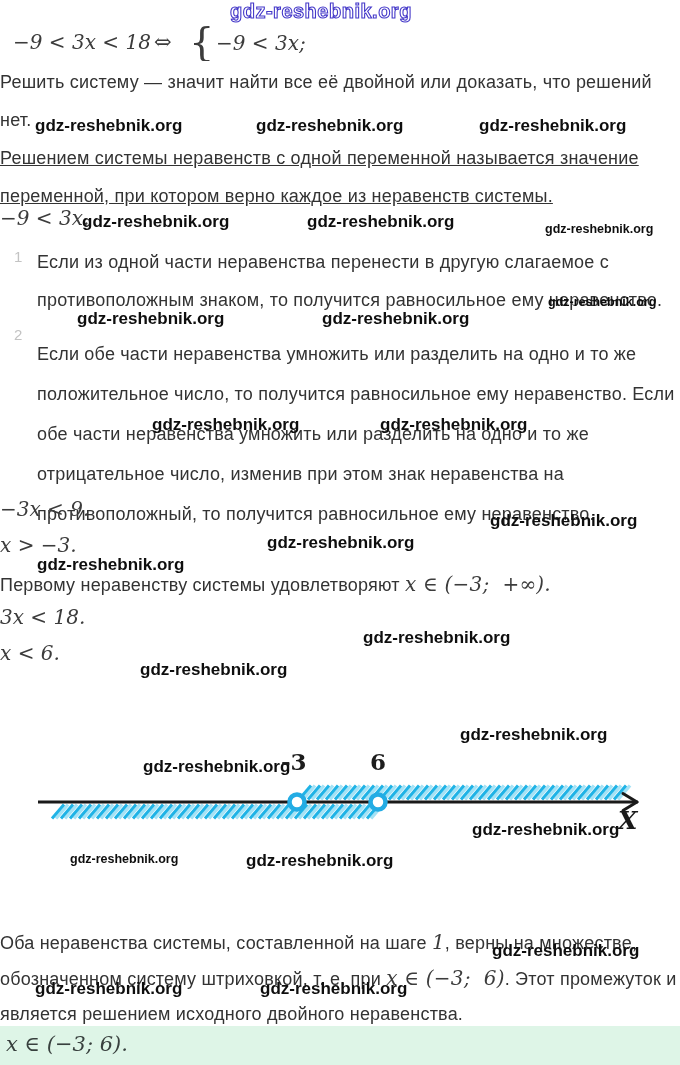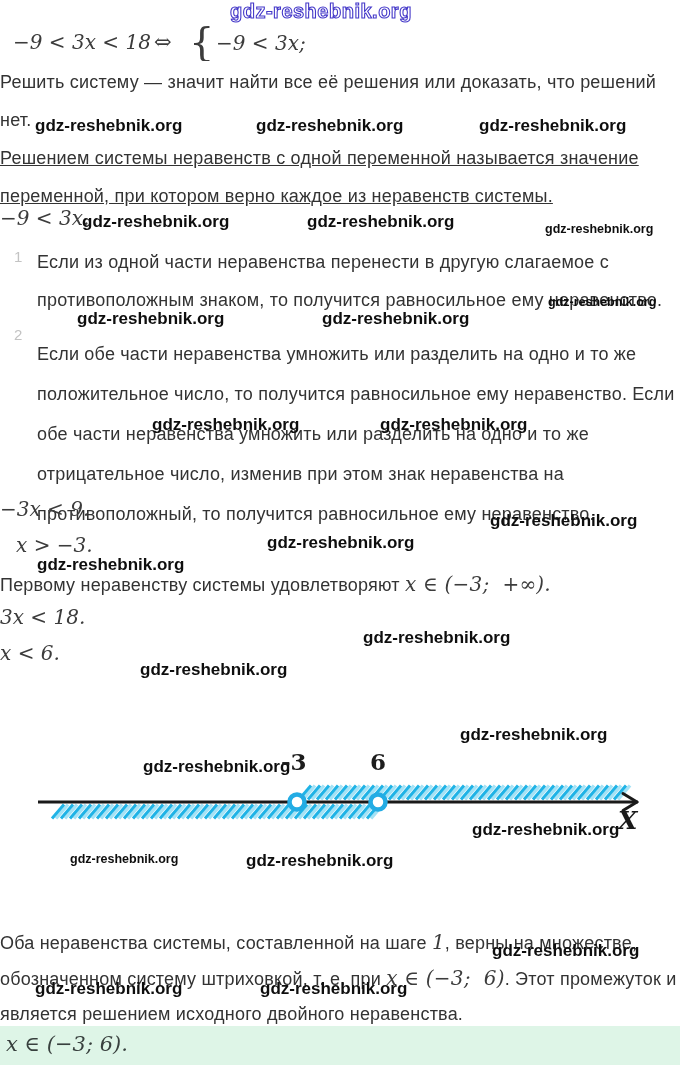--- a/index.html
+++ b/index.html
@@ -31,21 +31,21 @@
   <span class="abs wm wm-outline" style="left: 230px; top: 0px; -webkit-text-stroke: 1.1px rgb(68, 56, 201);">gdz-reshebnik.org</span>
 
   <div class="abs sys" style="left:13px;top:24px;width:330px;height:37px;">
     <span class="abs math" style="left:0;top:6px;">−9 &lt; 3x &lt; 18</span>
     <span class="abs math" style="left:141px;top:6px;font-style:normal;font-size:21px;">⇔</span>
     <span class="abs brace" style="left:176px;top:-6px;font-size:40px;line-height:46px;">{</span>
     <span class="abs math" style="left:203px;top:7px;">−9 &lt; 3x;</span>
     <span class="abs math" style="left:203px;top:33px;">3x &lt; 18</span>
   </div>
 
-  <div class="abs body-lines" style="left:0;top:63px;">Решить систему — значит найти все её решения или доказать, что решений
+  <div class="abs body-lines" style="left:0;top:63px;">Решить систему — значит найти все её двойной или доказать, что решений
 нет.</div>
 
   <span class="abs wm" style="left:35px;top:116px;">gdz-reshebnik.org</span>
   <span class="abs wm" style="left:256px;top:116px;">gdz-reshebnik.org</span>
   <span class="abs wm" style="left:479px;top:116px;">gdz-reshebnik.org</span>
 
   <div class="abs body-lines" style="left:0;top:139px;text-decoration:underline;">Решением системы неравенств с одной переменной называется значение
 переменной, при котором верно каждое из неравенств системы.</div>
 
   <span class="abs math" style="left:0;top:206px;">−9 &lt; 3x.</span>
@@ -65,21 +65,21 @@
   <div class="abs body-lines" style="left:37px;top:334px;line-height:40px;">Если обе части неравенства умножить или разделить на одно и то же
 положительное число, то получится равносильное ему неравенство. Если
 обе части неравенства умножить или разделить на одно и то же
 отрицательное число, изменив при этом знак неравенства на
 противоположный, то получится равносильное ему неравенство.</div>
   <span class="abs wm" style="left:152px;top:415px;">gdz-reshebnik.org</span>
   <span class="abs wm" style="left:380px;top:415px;">gdz-reshebnik.org</span>
 
   <span class="abs math" style="left:0;top:497px;">−3x &lt; 9.</span>
   <span class="abs wm" style="left:490px;top:511px;">gdz-reshebnik.org</span>
-  <span class="abs math" style="left:0;top:533px;margin-left:16px;">x &gt; −3.</span>
+  <span class="abs math" style="left:0;top:533px;">x &gt; −3.</span>
   <span class="abs wm" style="left:267px;top:533px;">gdz-reshebnik.org</span>
   <span class="abs wm" style="left:37px;top:555px;">gdz-reshebnik.org</span>
 
   <div class="abs rline" style="left:0;top:568px;"><span class="tseg">Первому неравенству системы удовлетворяют </span><span class="mseg">x ∈ (−3;  +∞).</span></div>
 
   <span class="abs math" style="left:0;top:605px;">3x &lt; 18.</span>
   <span class="abs wm" style="left:363px;top:628px;">gdz-reshebnik.org</span>
   <span class="abs math" style="left:0;top:641px;">x &lt; 6.</span>
   <span class="abs wm" style="left:140px;top:660px;">gdz-reshebnik.org</span>
 

